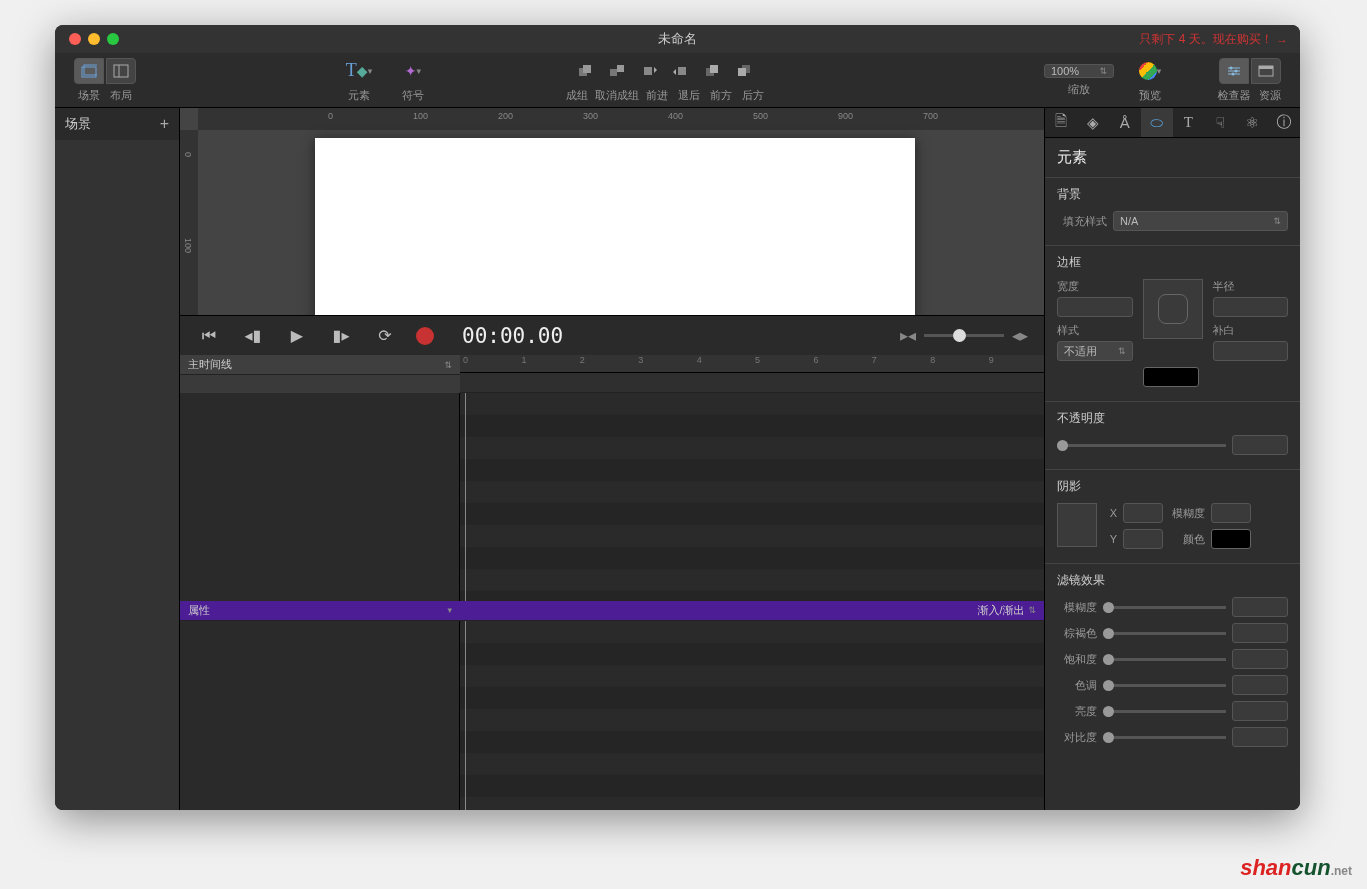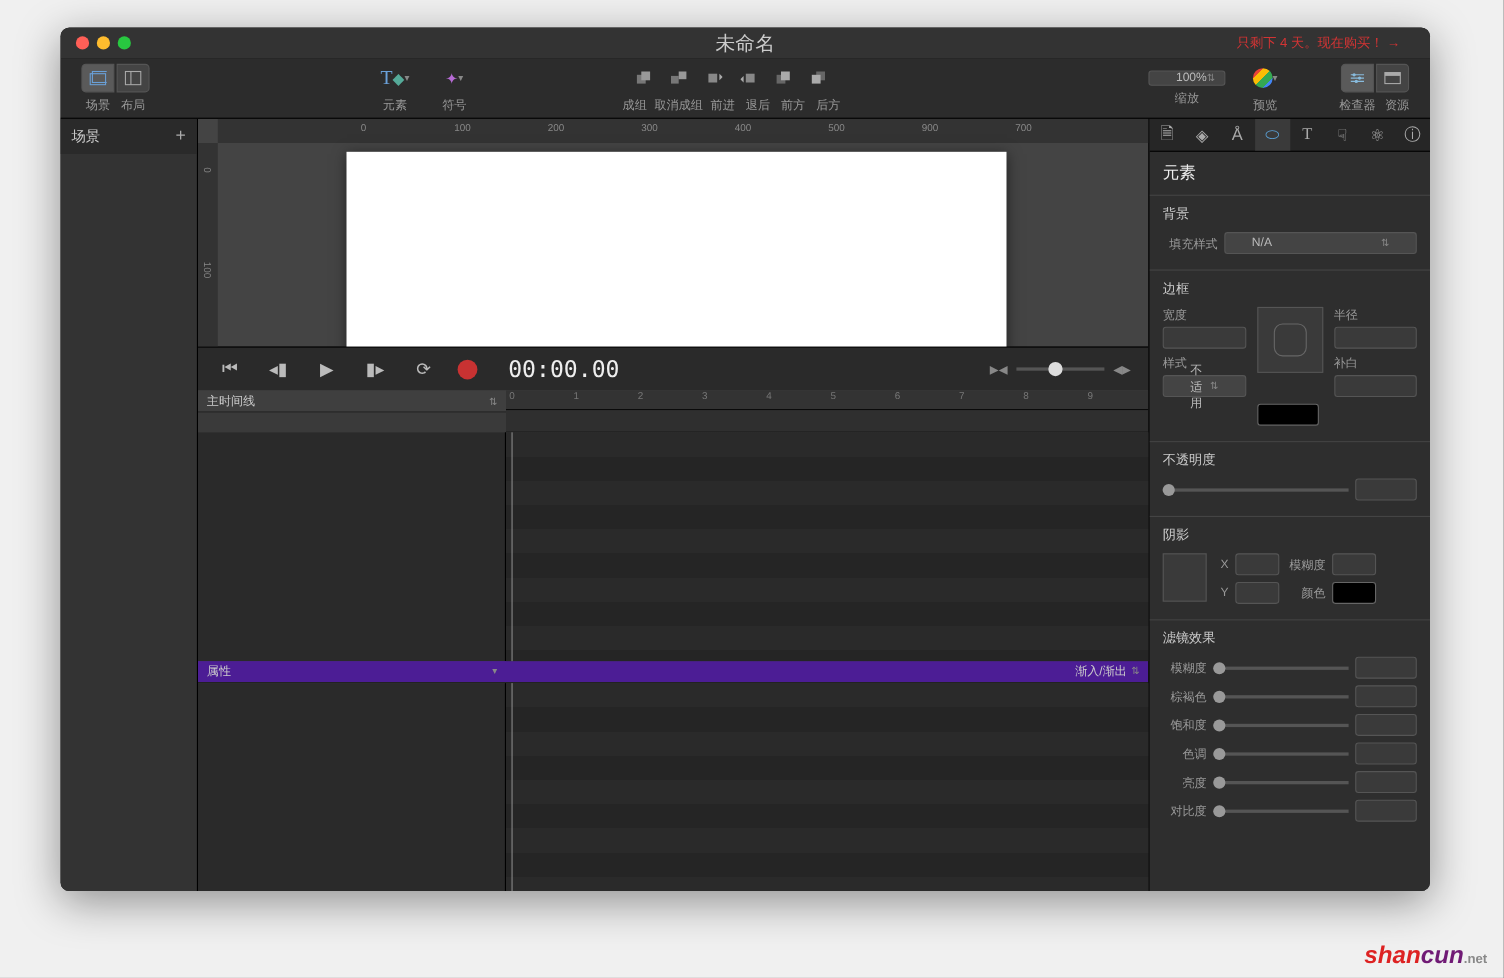--- a/index.html
+++ b/index.html
@@ -1,22 +1,22 @@
 <!DOCTYPE html>
 <html><head>
 <meta charset="utf-8">
 <style>
 *{box-sizing:border-box;margin:0;padding:0;font-family:"Helvetica Neue",Arial,sans-serif;user-select:none}
 body{background:#f0f0f0;width:1367px;height:889px;position:relative}
 .outer{position:absolute;left:55px;top:25px;width:1245px;height:785px;background:#1a1a1a;border-radius:8px;overflow:hidden;box-shadow:0 10px 40px rgba(0,0,0,0.4)}
 .titlebar{height:28px;background:#333;display:flex;align-items:center;position:relative;border-top-left-radius:8px;border-top-right-radius:8px}
 .tl{display:flex;gap:7px;margin-left:14px}
 .dot{width:12px;height:12px;border-radius:50%}
-.title-c{position:absolute;left:50%;transform:translateX(-50%);color:#ccc;font-size:18px}
-.trial{position:absolute;right:27px;color:#d23434;font-size:12px}
+.title-c{position:absolute;left:50%;transform:translateX(-50%);color:#ccc;font-size:13px}
+.trial{position:absolute;right:12px;color:#d23434;font-size:12px}
 .toolbar{height:55px;background:#2c2c2c;border-bottom:1px solid #000;display:flex;align-items:center;position:relative}
 .tbgroup{display:flex;flex-direction:column;align-items:center;gap:4px}
 .tbicons{display:flex;gap:2px;align-items:center}
 .tbbtn{width:30px;height:26px;display:flex;align-items:center;justify-content:center;color:#aaa;font-size:14px}
 .tbbtn.seg{background:#444;border:1px solid #555}
 .tbbtn.seg:first-child{border-radius:4px 0 0 4px}
 .tbbtn.seg:last-child{border-radius:0 4px 4px 0}
 .tbbtn.active{background:#5a5a5a}
 .tblabels{display:flex;color:#999;font-size:11px}
 .tblabels span{width:32px;text-align:center}
@@ -51,31 +51,31 @@
 .prop-row{height:20px;background:#4c1d95;display:flex;align-items:center;padding:0 8px;color:#ccc;font-size:11px;border-bottom:1px solid #222}
 .inspector{width:256px;background:#2e2e2e;border-left:1px solid #000;overflow-y:auto;color:#bbb;font-size:12px}
 .insp-tabs{height:30px;background:#262626;display:flex;border-bottom:1px solid #000}
 .itab{flex:1;display:flex;align-items:center;justify-content:center;font-size:15px;color:#aaa}
 .itab.active{background:#3a3a3a;color:#5a9fd4}
 .insp-title{padding:10px 12px;color:#eee;font-size:15px}
 .insp-sec{border-top:1px solid #444;padding:8px 12px}
 .insp-sec h4{font-size:12px;color:#ccc;font-weight:normal;margin-bottom:8px}
 .frow{display:flex;align-items:center;gap:6px;margin-bottom:6px;font-size:11px}
 .frow label{color:#999;min-width:40px;text-align:right}
-.sel{flex:1;height:20px;background:#444;border:1px solid #555;border-radius:3px;color:#bbb;font-size:11px;padding:0 24px;display:flex;align-items:center;justify-content:space-between}
+.sel{flex:1;height:20px;background:#444;border:1px solid #555;border-radius:3px;color:#bbb;font-size:11px;padding:0 6px;display:flex;align-items:center;justify-content:space-between}
 .numbox{width:56px;height:20px;background:#3a3a3a;border:1px solid #555;border-radius:3px}
 .swatch{width:50px;height:20px;background:#000;border:1px solid #666;border-radius:3px}
 .slider{flex:1;height:3px;background:#555;position:relative}
 .slider::before{content:"";position:absolute;left:0;top:-4px;width:11px;height:11px;background:#999;border-radius:50%}
 .bgrid{width:60px;height:60px;border:1px solid #555;background:#3a3a3a;position:relative}
 .bgrid::before{content:"";position:absolute;inset:14px;border:1px solid #666;border-radius:8px}
 .btn-reset{width:100%;height:22px;background:#444;border:1px solid #555;border-radius:3px;color:#999;font-size:11px;display:flex;align-items:center;justify-content:center}
 .watermark{position:absolute;right:15px;bottom:8px;font-size:22px;font-weight:bold;font-style:italic}
 .watermark .s1{color:#d22}
-.watermark .s2{color:#701a75}
+.watermark .s2{color:#14532d}
 .watermark .s3{color:#888;font-size:12px;font-style:normal}
 .chev{font-size:9px;color:#888}
 svg{display:block}
 </style>
 </head>
 <body>
 
 <div class="outer">
   <div class="titlebar">
     <div class="tl">

